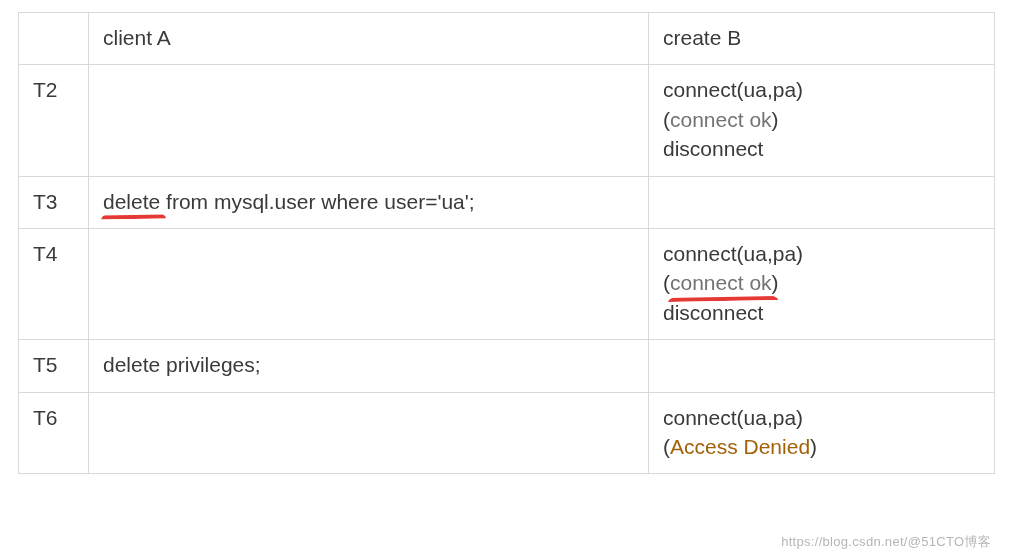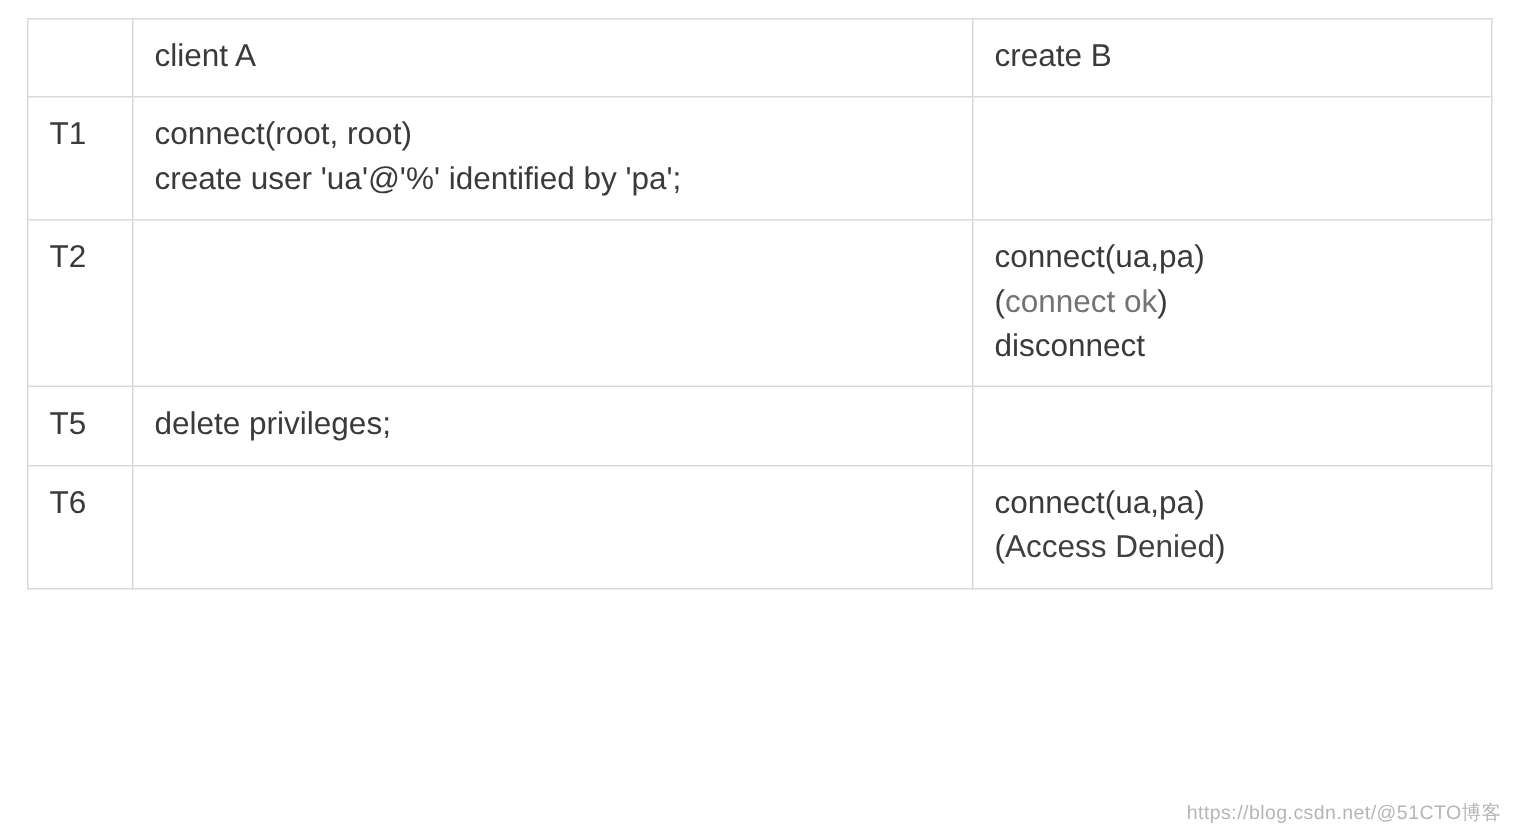--- a/index.html
+++ b/index.html
@@ -26,40 +26,40 @@
     border: 1px solid #d9d9d9;
     padding: 10px 14px 12px 14px;
     text-align: left;
     vertical-align: top;
     font-weight: 400;
     line-height: 1.4;
   }
   th { font-weight: 400; }
   td.line { white-space: normal; }
   .green { color: #737373; }
-  .red { color: #404040; }
+  .red { color: #a16207; }
   .underline-red {
     position: relative;
     display: inline-block;
   }
   .underline-red::after {
     content: "";
     position: absolute;
     left: -2px;
     right: -6px;
     bottom: -3px;
     height: 6px;
     background: transparent;
     border-bottom: 4px solid #e53935;
     border-radius: 50% 50% 0 0 / 100% 100% 0 0;
     transform: rotate(-1deg);
   }
   .watermark {
     position: absolute;
-    right: 12px;
+    right: 22px;
     bottom: 8px;
     font-size: 13px;
     color: rgba(120,120,120,0.55);
     letter-spacing: 0.3px;
     pointer-events: none;
     margin-top: 40px;
   }
 </style>
 </head>
 <body>
@@ -72,40 +72,48 @@
   </colgroup>
   <thead>
     <tr>
       <th></th>
       <th>client A</th>
       <th>create B</th>
     </tr>
   </thead>
   <tbody>
 
-    <tr>
-      <td>T1</td>
-      <td class="line">
-        <span>connect(root, root)</span><br>
-        <span>create user 'ua'@'%' identified by 'pa';</span>
-      </td>
-      <td></td>
-    </tr>
 
     <tr>
       <td>T2</td>
       <td></td>
       <td class="line">
         <span>connect(ua,pa)</span><br>
         <span>(</span><span class="green">connect ok</span><span>)</span><br>
         <span>disconnect</span>
       </td>
     </tr>
 
+    <tr>
+      <td>T3</td>
+      <td class="line">
+        <span class="underline-red">delete</span><span> from mysql.user where user='ua';</span>
+      </td>
+      <td></td>
+    </tr>
 
+    <tr>
+      <td>T4</td>
+      <td></td>
+      <td class="line">
+        <span>connect(ua,pa)</span><br>
+        <span>(</span><span class="green underline-red">connect ok</span><span>)</span><br>
+        <span>disconnect</span>
+      </td>
+    </tr>
 
     <tr>
       <td>T5</td>
       <td>delete privileges;</td>
       <td></td>
     </tr>
 
     <tr>
       <td>T6</td>
       <td></td>

